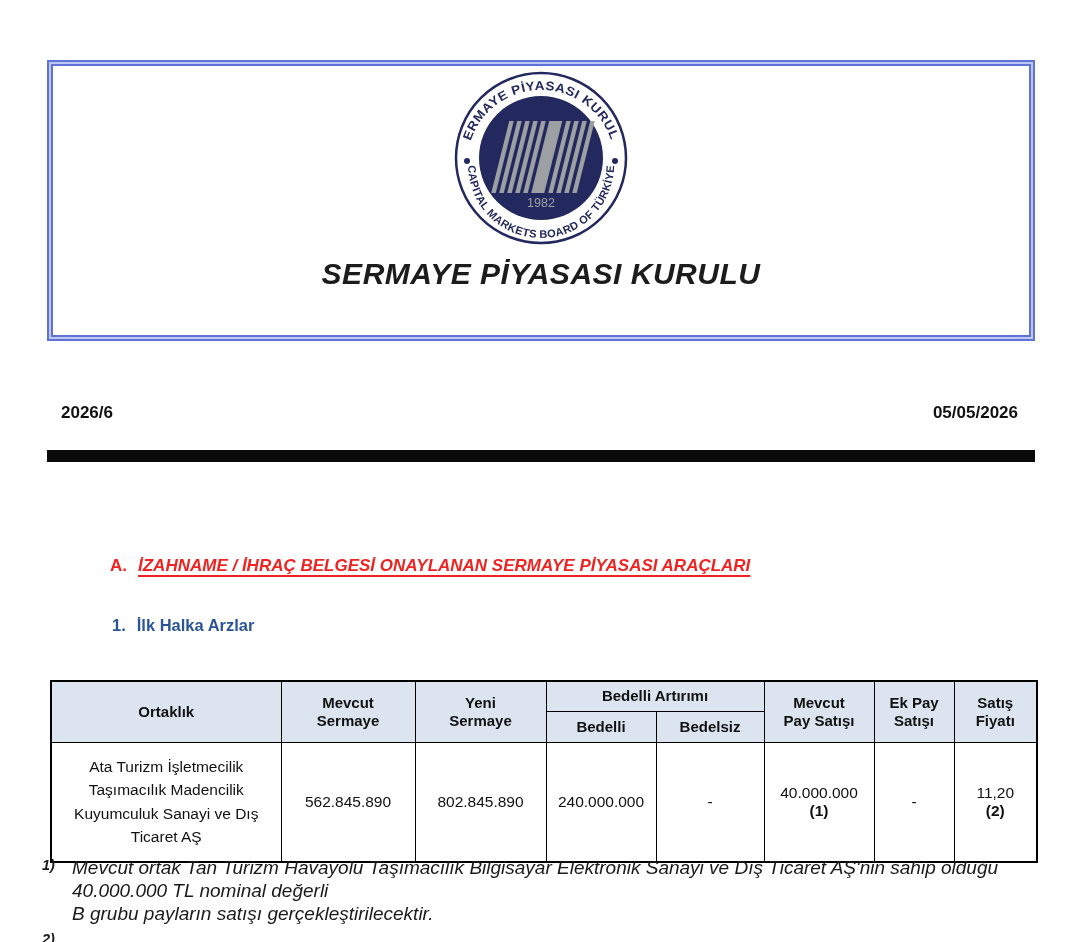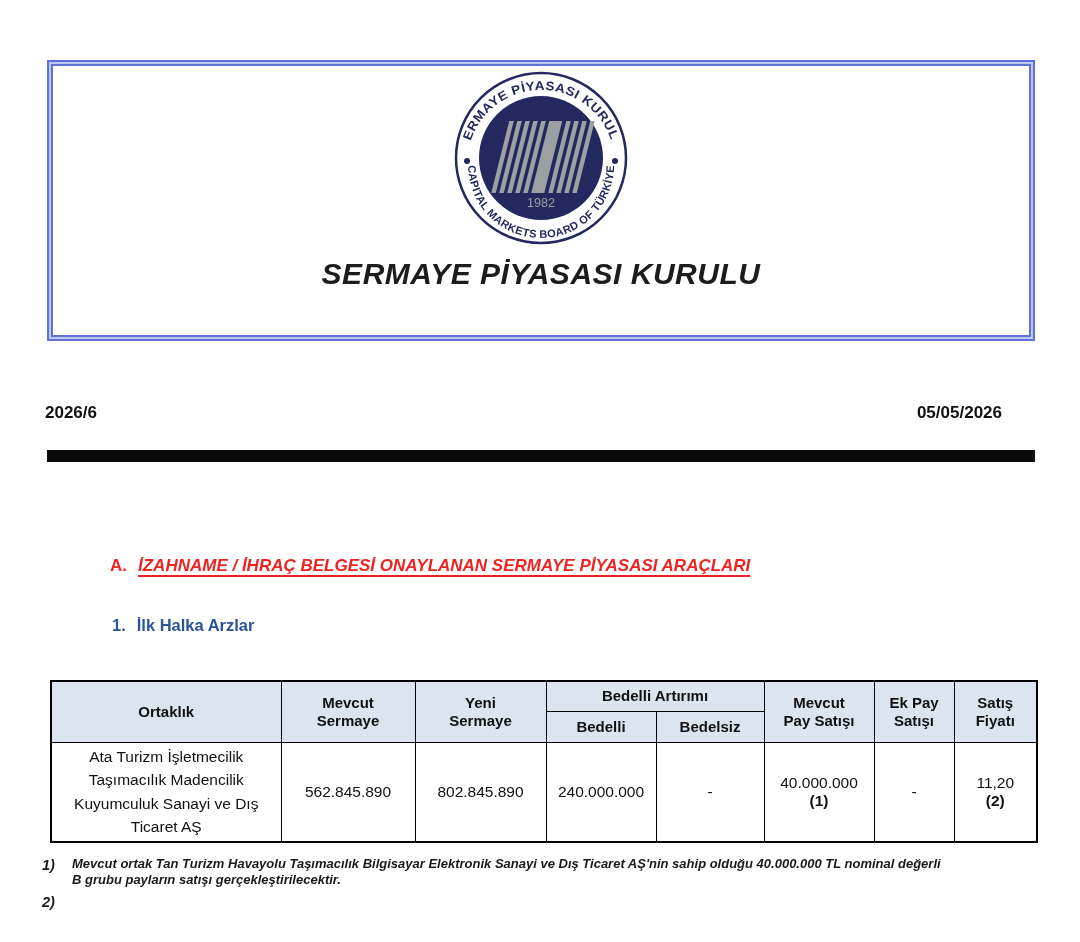--- a/index.html
+++ b/index.html
@@ -12,49 +12,49 @@
     position:absolute;left:47px;top:60px;width:988px;height:281px;box-sizing:border-box;
     border:2px solid #5E72D8;
     box-shadow: inset 0 0 0 2px #BDC7F2, inset 0 0 0 4px #5E72D8;
     text-align:center;
   }
   .logo-wrap{margin-top:9px;display:inline-block;line-height:0;}
   svg text{font-family:"Liberation Sans",sans-serif;}
   .box-title{margin-top:6px;font-size:30px;line-height:38px;font-weight:bold;font-style:italic;
     color:#1c1c1c;letter-spacing:0.5px;}
   
-  .meta-row{position:absolute;left:45px;top:403px;width:957px;display:flex;
+  .meta-row{position:absolute;left:61px;top:403px;width:957px;display:flex;
     justify-content:space-between;font-size:17px;font-weight:bold;color:#111;}
   
   .divider-bar{position:absolute;left:47px;top:450px;width:988px;height:12px;background:#0a0a0a;}
   
   .section-a{position:absolute;left:110px;top:556px;display:flex;gap:11px;
     font-size:17px;font-weight:bold;color:#EE2422;}
   .section-a .sec-title{text-decoration:underline;text-underline-offset:4px;text-decoration-thickness:1.5px;font-style:italic;}
   .section-1{position:absolute;left:112px;top:616px;display:flex;gap:11px;
     font-size:16.5px;font-weight:bold;color:#2B5597;}
   
   table.ipo{position:absolute;left:50px;top:680px;width:986px;border-collapse:collapse;
     table-layout:fixed;border:2px solid #000;}
   table.ipo th,table.ipo td{border:1.5px solid #000;}
   table.ipo th{
     background:#DCE4F0;font-size:15px;font-weight:bold;text-align:center;vertical-align:middle;
     white-space:pre-line;line-height:18px;padding:2px 2px;color:#111;
   }
   tr.hrow1{height:30px;} tr.hrow2{height:31px;} tr.brow{height:98px;}
-  table.ipo td{font-size:15.5px;text-align:center;vertical-align:middle;color:#111;padding:2px 4px;}
+  table.ipo td{font-size:15.5px;text-align:center;vertical-align:middle;color:#111;padding:12px 4px;}
   td.company{text-align:justify;text-justify:inter-word;padding:5px 9px 5px 10px;line-height:23.5px;}
   td.rightcell{text-align:right;padding-right:8px;margin-left:36px;}
   td .val{display:block;}
   td .note{display:block;font-weight:bold;}
   
   .footnotes{position:absolute;left:42px;top:856px;width:990px;}
   .footnote{display:flex;margin-bottom:5px;}
   .fn-marker{width:30px;flex-shrink:0;font-weight:bold;font-style:italic;font-size:14.5px;line-height:18px;}
-  .fn-text{font-style:italic;font-size:13px;line-height:16px;white-space:pre-line;max-width:955px;font-weight:bold;}
+  .fn-text{font-style:italic;font-size:19px;line-height:23px;white-space:pre-line;max-width:955px;}
 </style>
 </head>
 <body>
 
 <div class="page">
 
   <div class="bulletin-box">
     <div class="logo-wrap">
       <svg width="174" height="174" viewBox="0 0 174 174">
         <defs>

